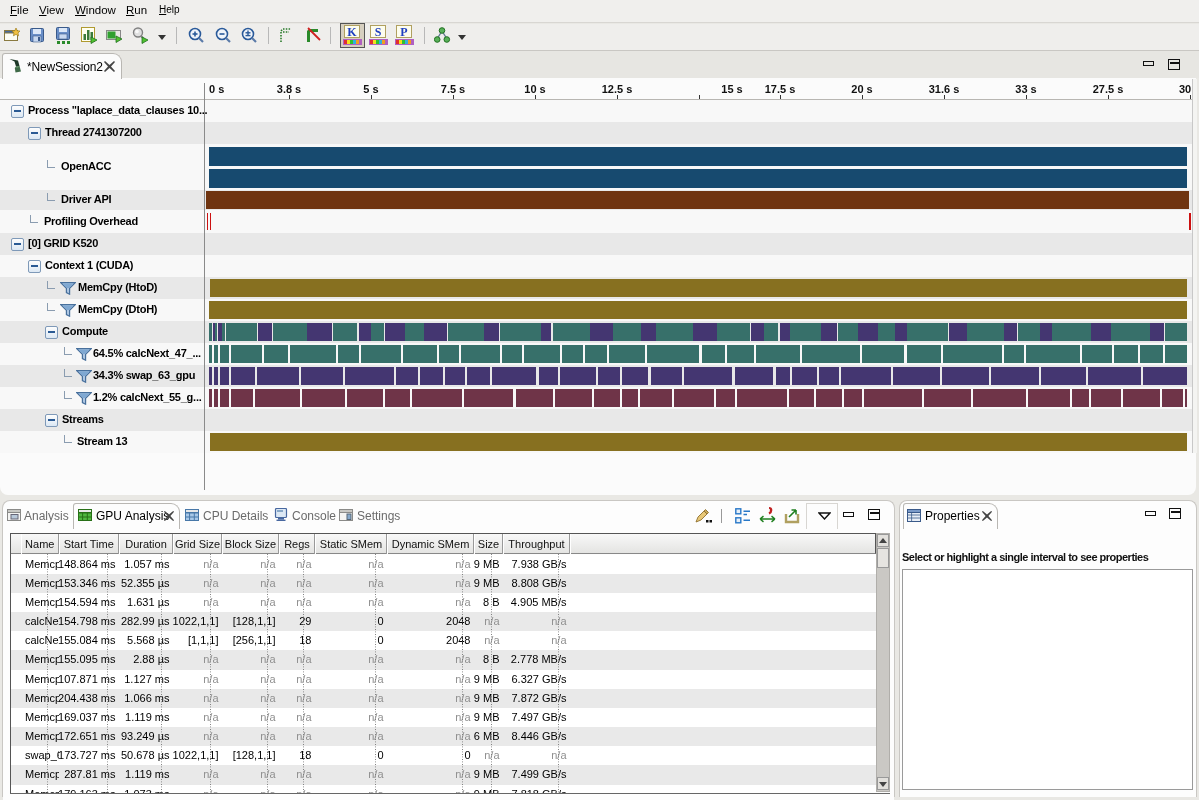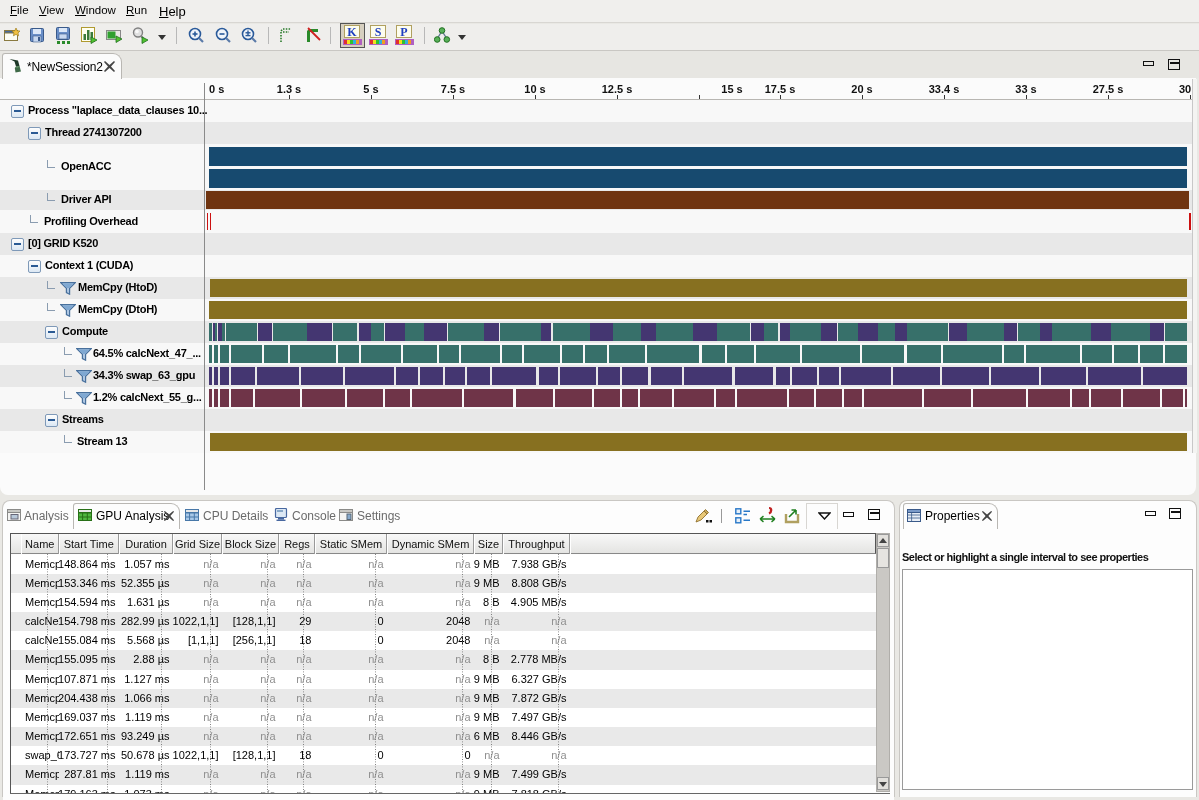--- a/index.html
+++ b/index.html
@@ -22,21 +22,21 @@
 .cb { position:absolute; top:554px; height:239px; width:1px; background-image:linear-gradient(#777 1px, transparent 1px); background-size:1px 2.5px; }
 .tab2 { position:absolute; top:503px; height:26px; font-size:12px; color:#6b6b6b; white-space:nowrap; }
 .icon { position:absolute; }
 </style></head><body>
 
 <div style="position:absolute;left:0;top:0;width:1199px;height:23px;background:#f0efed;border-bottom:1px solid #d8d6d2"></div>
 <div style="position:absolute;left:10px;top:4px;font-size:11.5px;color:#000"><span style="text-decoration:underline">F</span>ile</div>
 <div style="position:absolute;left:39px;top:4px;font-size:11.5px;color:#000"><span style="text-decoration:underline">V</span>iew</div>
 <div style="position:absolute;left:75px;top:4px;font-size:11.5px;color:#000"><span style="text-decoration:underline">W</span>indow</div>
 <div style="position:absolute;left:126px;top:4px;font-size:11.5px;color:#000"><span style="text-decoration:underline">R</span>un</div>
-<div style="position:absolute;left:159px;top:4px;font-size:13px;color:#000"><span style="text-decoration:underline">H</span>elp</div>
+<div style="position:absolute;left:159px;top:4px;font-size:10px;color:#000"><span style="text-decoration:underline">H</span>elp</div>
 <div style="position:absolute;left:0;top:24px;width:1199px;height:27px;background:#efeeec;border-bottom:1px solid #c9c7c3"></div>
 <svg class="icon" style="left:4px;top:27px" width="17" height="17" viewBox="0 0 17 17">
     <rect x="0.5" y="3.5" width="13" height="10" fill="#fdfdf4" stroke="#8a7a40"></rect>
     <rect x="0.5" y="3.5" width="13" height="2.5" fill="#4a6a9a" stroke="#8a7a40"></rect>
     <path d="M12 1 L13.2 3.8 L16 4 L14 6 L14.6 8.8 L12 7.4 L9.4 8.8 L10 6 L8 4 L10.8 3.8 Z" fill="#f0c040" stroke="#a08020" stroke-width="0.7"></path>
   </svg>
 <svg class="icon" style="left:29px;top:27px" width="17" height="17" viewBox="0 0 17 17">
     <rect x="1.5" y="1.5" width="13" height="13" rx="1" fill="#6a8fc8" stroke="#3a5a8a"></rect>
     <rect x="4" y="2" width="8" height="5" fill="#dce8f8"></rect>
     <rect x="4" y="9" width="8" height="6" fill="#c8d8f0" stroke="#3a5a8a" stroke-width="0.6"></rect>
@@ -150,37 +150,37 @@
     <path d="M8 8.5 L11.5 8 L10.2 9.8 L8.4 10.2 Z" fill="#5a8a60"></path>
   </svg>
 <div style="position:absolute;left:27px;top:60px;font-size:12px;color:#000;letter-spacing:-0.2px">*NewSession2</div>
 <svg class="icon" style="left:103px;top:60px" width="13" height="13" viewBox="0 0 13 13">
     <path d="M2 1 L6.5 5 L11 1 L12 2 L8 6.5 L12 11 L11 12 L6.5 8 L2 12 L1 11 L5 6.5 L1 2 Z" fill="#444"></path>
   </svg>
 <div style="position:absolute;left:1143px;top:61px;width:11px;height:5px;border:1.5px solid #111"></div>
 <div style="position:absolute;left:1168px;top:59px;width:12px;height:11px;border:1.5px solid #111"></div>
 <div style="position:absolute;left:1169.5px;top:61.5px;width:9px;height:2px;background:#111"></div>
 <div class="rl" style="left:209px;top:83px">0 s</div>
-<div class="rl rlc" style="left:249px;top:83px;width:80px">1.3 s</div>
+<div class="rl rlc" style="left:249px;top:83px;width:80px">3.8 s</div>
 <div style="position:absolute;left:288.9px;top:95px;width:1px;height:5px;background:#333"></div>
 <div class="rl rlc" style="left:331px;top:83px;width:80px">5 s</div>
 <div style="position:absolute;left:370.8px;top:95px;width:1px;height:5px;background:#333"></div>
 <div class="rl rlc" style="left:413px;top:83px;width:80px">7.5 s</div>
 <div style="position:absolute;left:452.8px;top:95px;width:1px;height:5px;background:#333"></div>
 <div class="rl rlc" style="left:495px;top:83px;width:80px">10 s</div>
 <div style="position:absolute;left:534.7px;top:95px;width:1px;height:5px;background:#333"></div>
 <div class="rl rlc" style="left:577px;top:83px;width:80px">12.5 s</div>
 <div style="position:absolute;left:616.6px;top:95px;width:1px;height:5px;background:#333"></div>
 <div class="rl rlc" style="left:692px;top:83px;width:80px">15 s</div>
 <div style="position:absolute;left:698.5px;top:95px;width:1px;height:5px;background:#333"></div>
 <div class="rl rlc" style="left:740px;top:83px;width:80px">17.5 s</div>
 <div style="position:absolute;left:780.4px;top:95px;width:1px;height:5px;background:#333"></div>
 <div class="rl rlc" style="left:822px;top:83px;width:80px">20 s</div>
 <div style="position:absolute;left:862.4px;top:95px;width:1px;height:5px;background:#333"></div>
-<div class="rl rlc" style="left:904px;top:83px;width:80px">33.4 s</div>
+<div class="rl rlc" style="left:904px;top:83px;width:80px">31.6 s</div>
 <div style="position:absolute;left:944.3px;top:95px;width:1px;height:5px;background:#333"></div>
 <div class="rl rlc" style="left:986px;top:83px;width:80px">33 s</div>
 <div style="position:absolute;left:1026.2px;top:95px;width:1px;height:5px;background:#333"></div>
 <div class="rl rlc" style="left:1068px;top:83px;width:80px">27.5 s</div>
 <div style="position:absolute;left:1108.1px;top:95px;width:1px;height:5px;background:#333"></div>
 <div class="rl" style="left:1179px;top:83px;width:13px;overflow:hidden">30 s</div>
 <div style="position:absolute;left:1190.0px;top:95px;width:1px;height:5px;background:#333"></div>
 <div style="position:absolute;left:0;top:99px;width:1192px;height:1px;background:#b8b6b2"></div>
 <div class="row" style="top:100px;height:22px;background:#f8f8f8"></div>
 <div class="row" style="top:122px;height:22px;background:#e8e8e8"></div>

